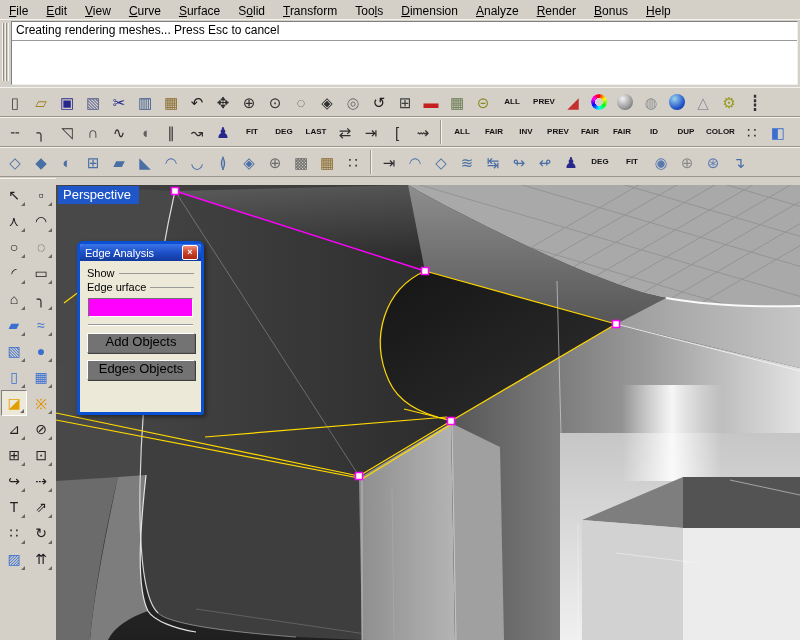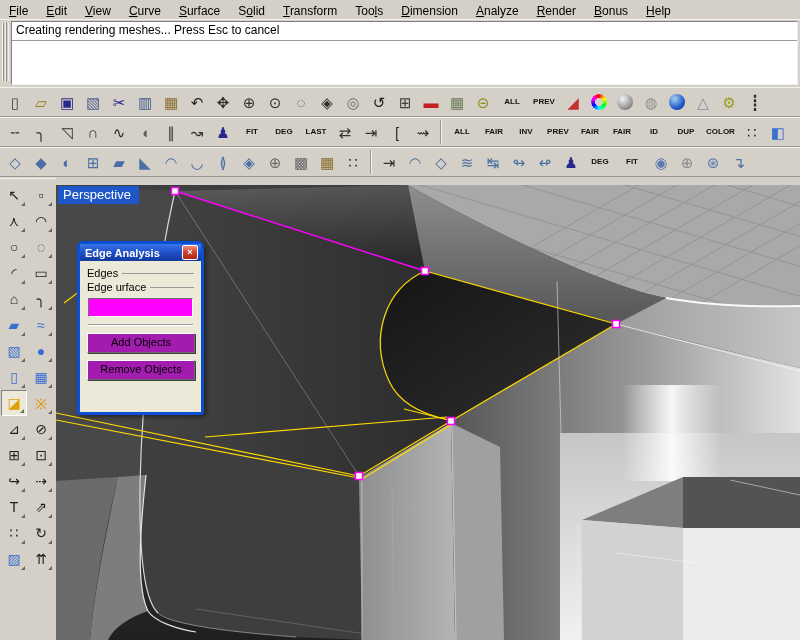--- a/index.html
+++ b/index.html
@@ -51,38 +51,38 @@
   
   #viewport{position:absolute;left:56px;top:185px;width:744px;height:455px;background:#3e3e3e;}
   #vplabel{position:absolute;left:2px;top:1px;background:#1f56c8;color:#fff;
     font-size:13px;padding:1px 8px 2px 5px;z-index:5;}
   
   #dlg{position:absolute;left:21px;top:56px;width:127px;height:174px;z-index:10;
     background:#ece9d8;border:3px solid #0a50d4;border-radius:6px 6px 3px 3px;box-sizing:border-box;
     box-shadow:2px 2px 4px rgba(0,0,0,.45);}
   #dlgtitle{height:17px;background:linear-gradient(180deg,#3a74e8 0%,#1e50c8 50%,#123a9c 100%);
     border-radius:3px 3px 0 0;display:flex;align-items:center;padding:0 3px 0 5px;}
-  #dlgtitle span{color:#fff;font-size:11px;font-weight:bold;flex:1;}
+  #dlgtitle span{color:#fff;font-size:11px;font-weight:normal;flex:1;}
   #dlgclose{width:14px;height:13px;background:linear-gradient(180deg,#ef9080,#d0452e 45%,#a82814);
     border:1px solid #fff;border-radius:2px;color:#fff;font-size:9px;font-weight:bold;
     display:flex;align-items:center;justify-content:center;line-height:1;cursor:default;}
   #dlgbody{padding:4px 7px 0 7px;font-size:11px;color:#000;}
   .grouplab{display:flex;align-items:center;gap:4px;margin-top:2px;}
   .grouplab::after{content:'';flex:1;border-top:1px solid #999;margin-top:1px;}
   .radiorow{display:flex;align-items:center;gap:5px;margin:3px 0 0 9px;cursor:default;}
   .radio{width:10px;height:10px;border-radius:50%;background:#fff;border:1px solid #707070;
     box-sizing:border-box;position:relative;flex:none;}
   .radio.sel::after{content:'';position:absolute;left:2px;top:2px;width:4px;height:4px;border-radius:50%;background:#000;}
   .radiolab u{text-decoration:underline;}
   #swatch{height:17px;margin:5px 1px 0 1px;border:1px solid #707070;
     border-bottom-color:#fff;border-right-color:#fff;}
   #dlgsep{border-top:1px solid #999;border-bottom:1px solid #fff;margin:7px 1px 0 1px;}
-  .dlgbtn{display:block;width:106px;margin:7px auto 0 auto;height:18px;background:#a21caf;
+  .dlgbtn{display:block;width:106px;margin:7px auto 0 auto;height:18px;background:#737373;
     border:1px solid #fff;border-right-color:#6a6a6a;border-bottom-color:#6a6a6a;
-    box-shadow:1px 1px 0 #404040;font-size:11px;text-align:center;line-height:16px;cursor:default;}
+    box-shadow:1px 1px 0 #404040;font-size:13px;text-align:center;line-height:16px;cursor:default;}
   .hl{stroke:var(--hl,#ffd800);fill:none;stroke-width:1.2;}
   .nk{stroke:var(--naked,#ff00ff);fill:none;stroke-width:1.4;}
 </style>
 </head>
 <body>
 
 <div id="menubar">
     <span class="menu-item"><u>F</u>ile</span>
     <span class="menu-item"><u>E</u>dit</span>
     <span class="menu-item"><u>V</u>iew</span>
@@ -359,24 +359,24 @@
   </svg>
 
   
   <div id="dlg">
     <div id="dlgtitle">
       <span>Edge Analysis</span>
       <div id="dlgclose">×</div>
     </div>
     <div id="dlgbody">
       <div class="grouplab">
-        <span>Edges</span>
+        <span>Show</span>
       </div>
       <div class="grouplab">
         <span>Edge urface</span>
       </div>
       <div id="swatch" style="background: rgb(255, 0, 255);"></div>
       <div id="dlgsep"></div>
       <div class="dlgbtn">Add Objects</div>
-      <div class="dlgbtn">Remove Objects</div>
+      <div class="dlgbtn">Edges Objects</div>
     </div>
   </div>
 </div>
 
 </body></html>

